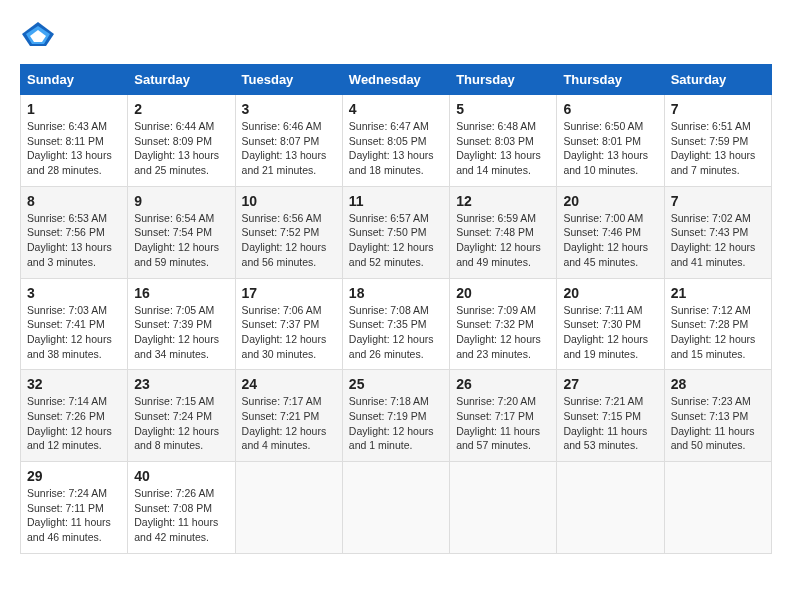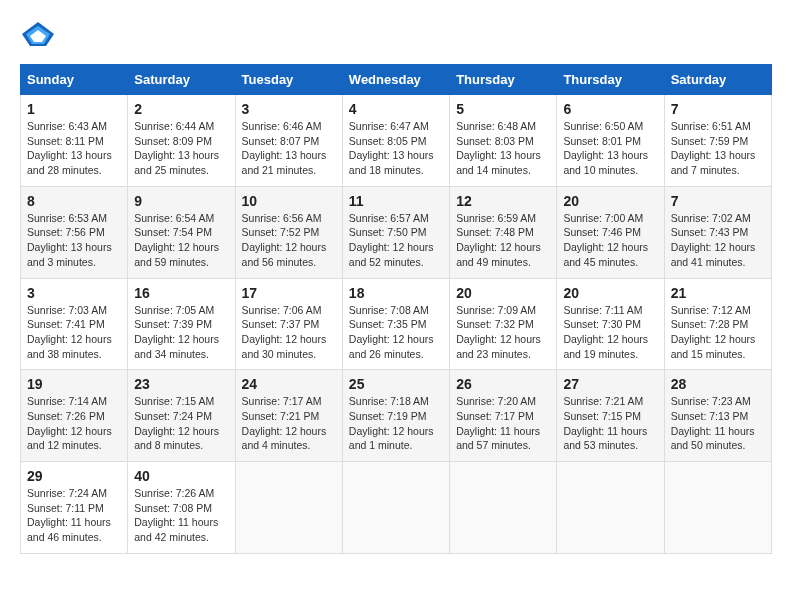--- a/index.html
+++ b/index.html
@@ -212,21 +212,21 @@
           <span class="day-num">20</span>
           <div class="cell-text">Sunrise: 7:11 AM<br>Sunset: 7:30 PM<br>Daylight: 12 hours and 19 minutes.</div>
         </td>
         <td>
           <span class="day-num">21</span>
           <div class="cell-text">Sunrise: 7:12 AM<br>Sunset: 7:28 PM<br>Daylight: 12 hours and 15 minutes.</div>
         </td>
       </tr>
       <tr>
         <td>
-          <span class="day-num">19</span>
+          <span class="day-num">32</span>
           <div class="cell-text">Sunrise: 7:14 AM<br>Sunset: 7:26 PM<br>Daylight: 12 hours and 12 minutes.</div>
         </td>
         <td>
           <span class="day-num">23</span>
           <div class="cell-text">Sunrise: 7:15 AM<br>Sunset: 7:24 PM<br>Daylight: 12 hours and 8 minutes.</div>
         </td>
         <td>
           <span class="day-num">24</span>
           <div class="cell-text">Sunrise: 7:17 AM<br>Sunset: 7:21 PM<br>Daylight: 12 hours and 4 minutes.</div>
         </td>

